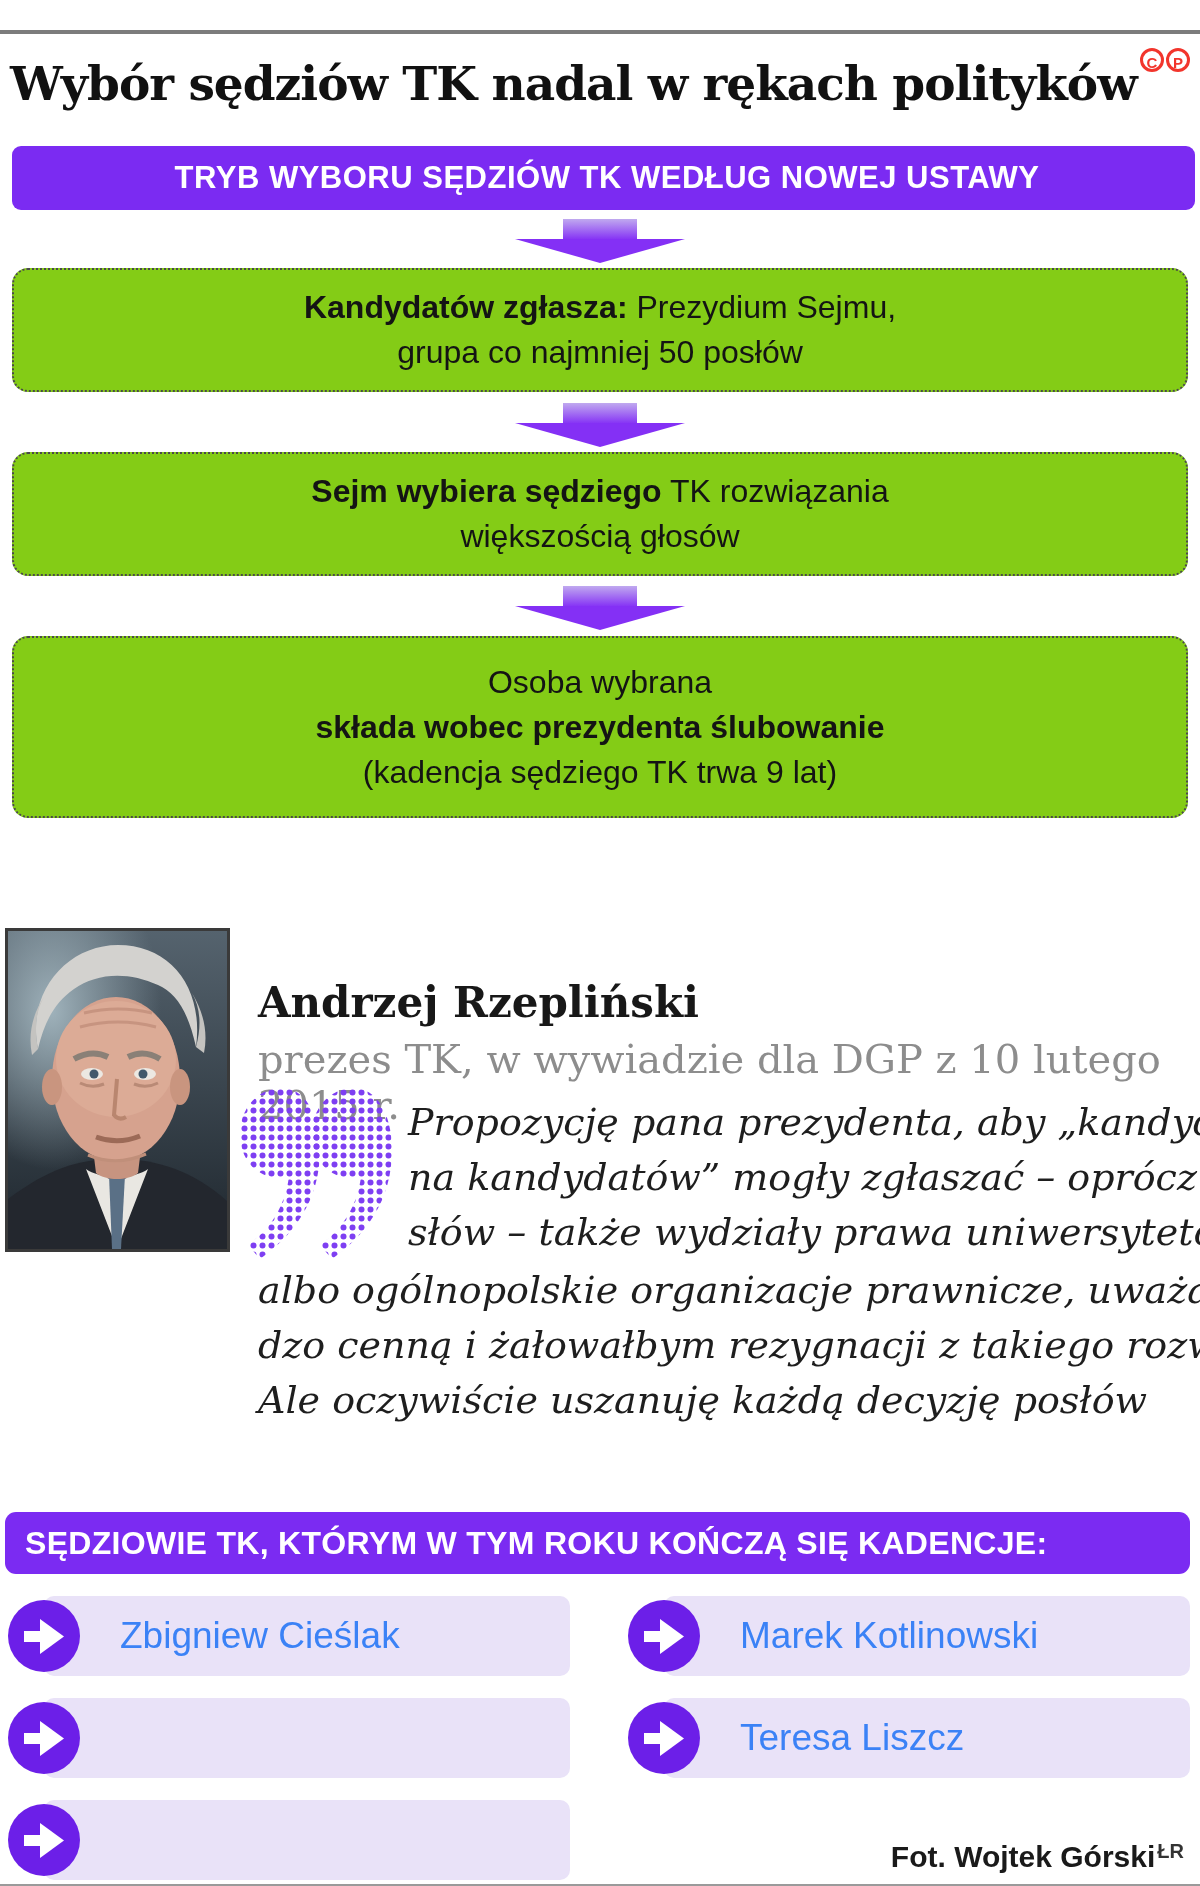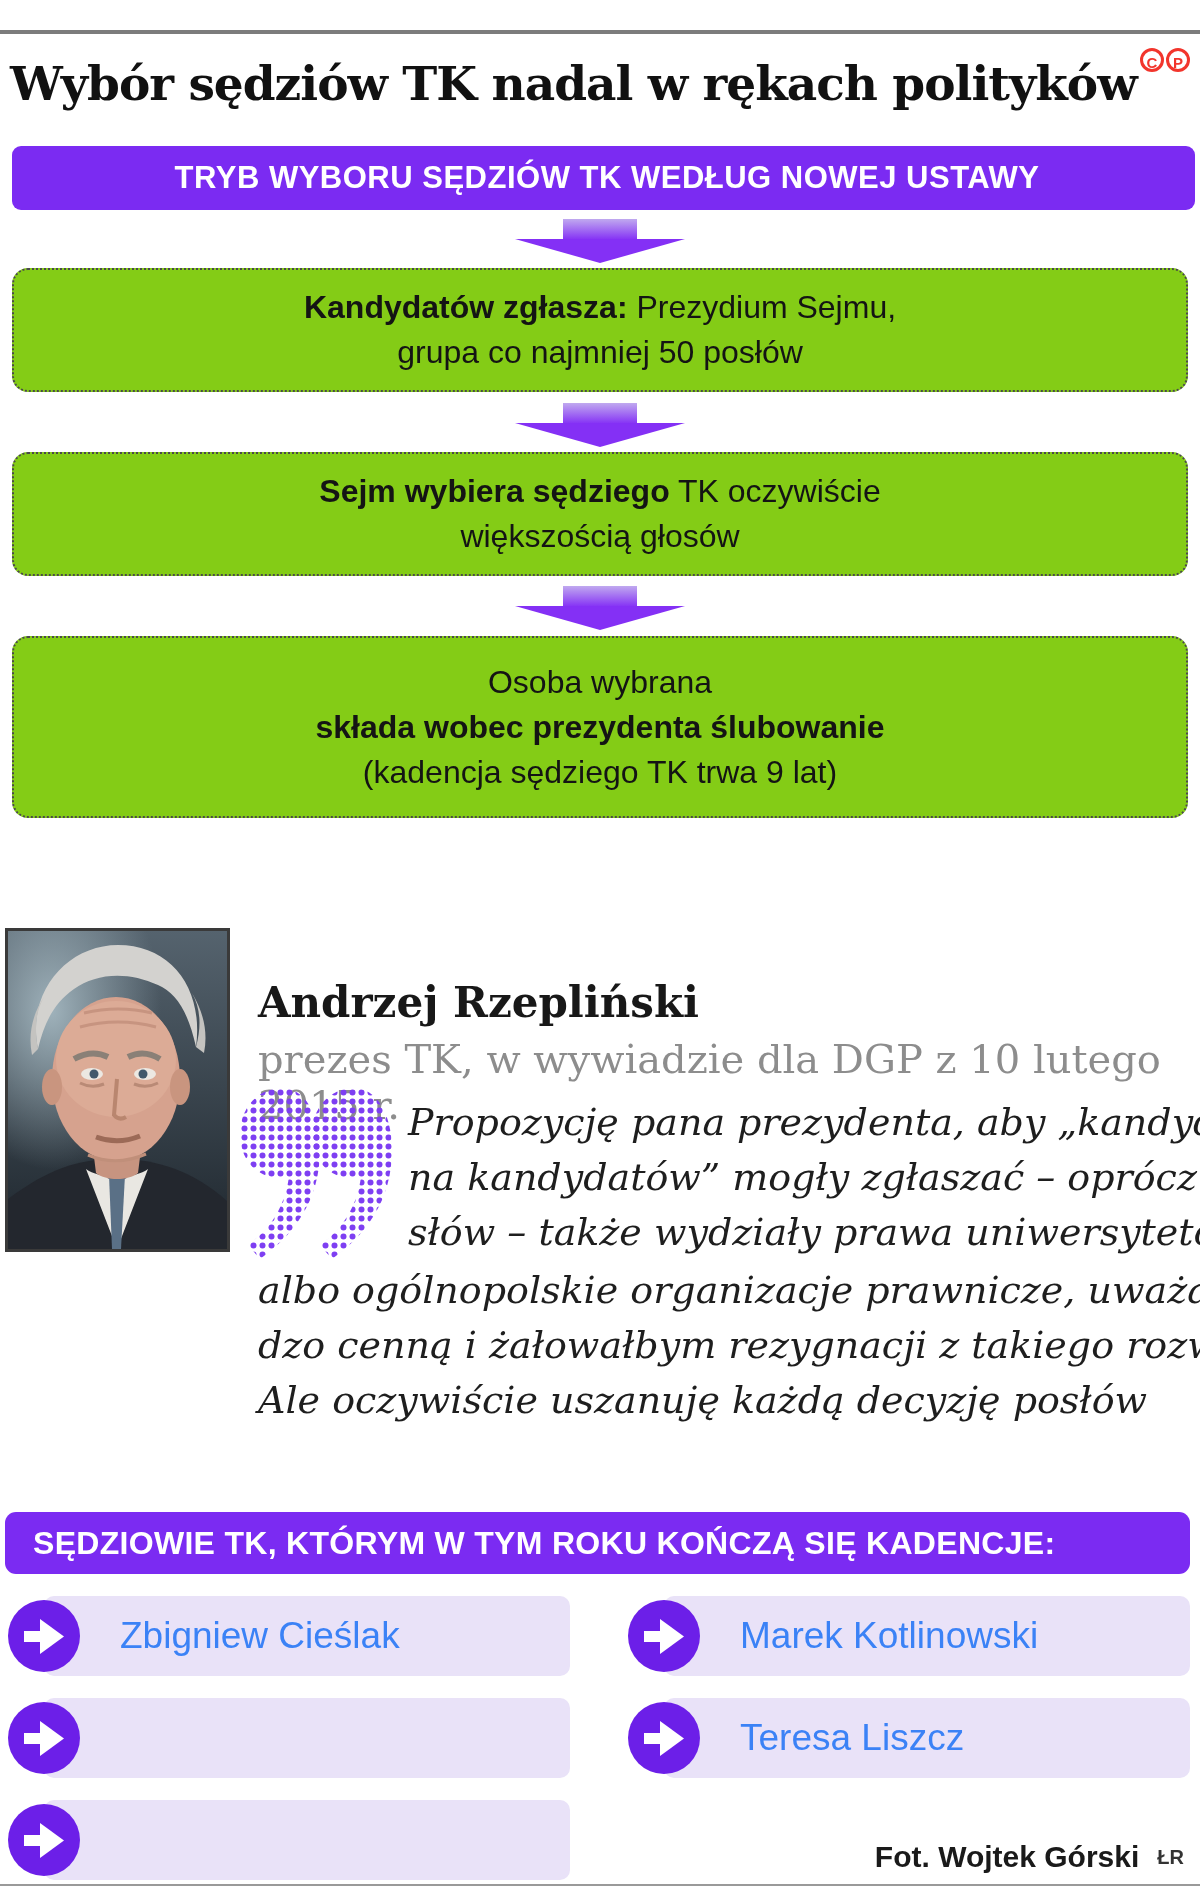--- a/index.html
+++ b/index.html
@@ -15,21 +15,21 @@
          box-sizing:border-box;background:#fff;}
   
   .headline{position:absolute;left:10px;top:56px;width:1130px;
             font-family:"DejaVu Serif","Liberation Serif",serif;font-weight:bold;
             font-size:47px;letter-spacing:-1px;color:#111;}
   
   .bar{position:absolute;left:12px;width:1176px;height:64px;background:#7b2bf2;
        border-radius:9px;display:flex;align-items:center;color:#fff;font-weight:bold;}
   .bar1{top:146px;justify-content:center;font-size:31px;letter-spacing:.5px;padding-left:7px;}
   .bar2{top:1512px;left:5px;width:1185px;height:62px;justify-content:flex-start;
-        padding-left:28px;box-sizing:border-box;font-size:32px;letter-spacing:.3px;border-radius:11px;}
+        padding-left:20px;box-sizing:border-box;font-size:32px;letter-spacing:.3px;border-radius:11px;}
   
   .flow-arrow{position:absolute;left:515px;width:170px;height:44px;}
   
   .stepbox{position:absolute;left:12px;width:1176px;border:2px dotted #4a4a4a;border-radius:16px;
            box-sizing:border-box;display:flex;flex-direction:column;align-items:center;justify-content:center;
            text-align:center;font-size:32px;line-height:45px;color:#141414;background:#84cc16;}
   .stepbox b{font-weight:bold;}
   
   .photo{position:absolute;left:5px;top:928px;width:225px;height:324px;border:3px solid #3a3a3a;
          box-sizing:border-box;background:#2c3640;}
@@ -42,21 +42,21 @@
   .qline{position:absolute;white-space:nowrap;font-family:"DejaVu Serif","Liberation Serif",serif;
          font-style:italic;font-size:38px;color:#1e1e1e;}
   .qi{left:408px;}
   .qo{left:258px;}
   
   .jrow{position:absolute;height:80px;}
   .jpill{position:absolute;left:36px;right:0;top:0;bottom:0;background:#e9e2f8;border-radius:10px;}
   .jcirc{position:absolute;left:0;top:4px;width:72px;height:72px;}
   .jname{position:absolute;left:112px;top:50%;transform:translateY(-50%);font-size:37px;color:#3b82f6;}
   .credit{position:absolute;top:1840px;right:16px;font-weight:bold;font-size:30px;color:#1a1a1a;
-          display:flex;align-items:center;gap:18px;}
+          display:flex;align-items:flex-start;gap:2px;}
   .credit .initials{font-size:20px;font-weight:bold;color:#333;}
 </style>
 </head>
 <body>
 
 <div id="page">
 
   <svg width="0" height="0" style="position:absolute" aria-hidden="true">
     <defs>
       <linearGradient id="arrowGrad" x1="0" y1="0" x2="0" y2="1">
@@ -94,21 +94,21 @@
     <div>grupa co najmniej 50 posłów</div>
   </div>
 
   <svg class="flow-arrow" style="top:403px" viewBox="0 0 170 44">
     <rect x="48" y="0" width="74" height="21" fill="url(#arrowGrad)"></rect>
     <polygon points="0,20 170,20 85,44" fill="#8430f5"></polygon>
   </svg>
 
   <div class="stepbox" style="top:452px;height:124px">
     <div>
-      <b>Sejm wybiera sędziego</b><span> TK oczywiście</span>
+      <b>Sejm wybiera sędziego</b><span> TK rozwiązania</span>
     </div>
     <div>większością głosów</div>
   </div>
 
   <svg class="flow-arrow" style="top:586px" viewBox="0 0 170 44">
     <rect x="48" y="0" width="74" height="21" fill="url(#arrowGrad)"></rect>
     <polygon points="0,20 170,20 85,44" fill="#8430f5"></polygon>
   </svg>
 
   <div class="stepbox" style="top:636px;height:182px">

